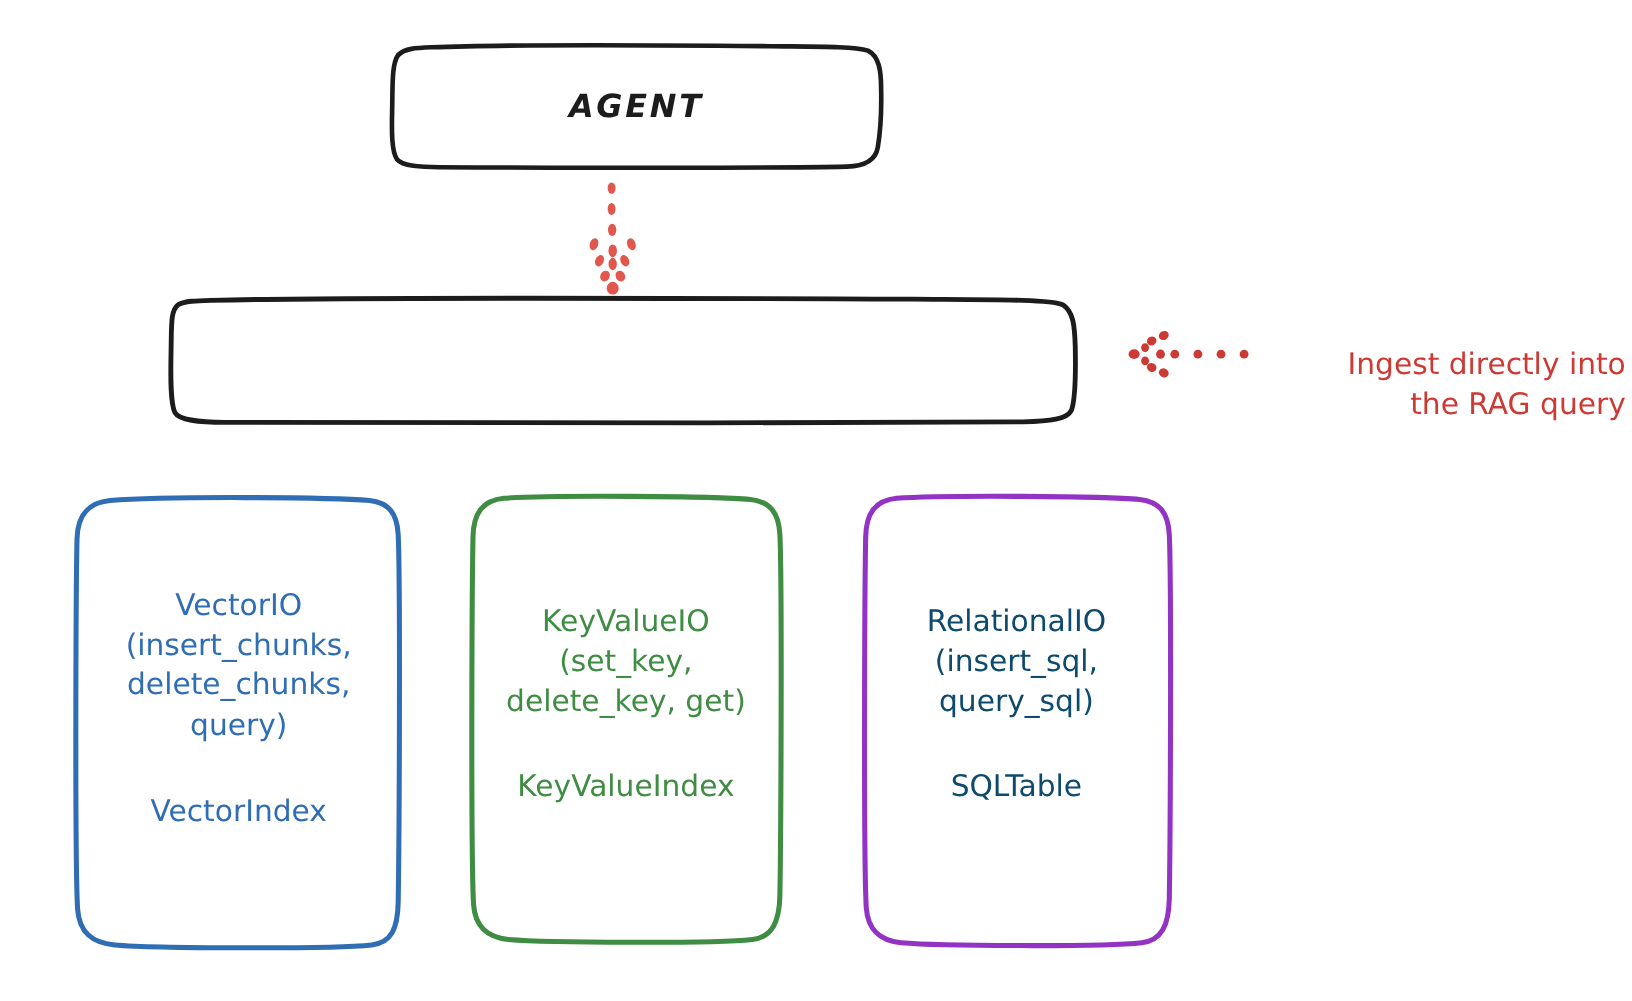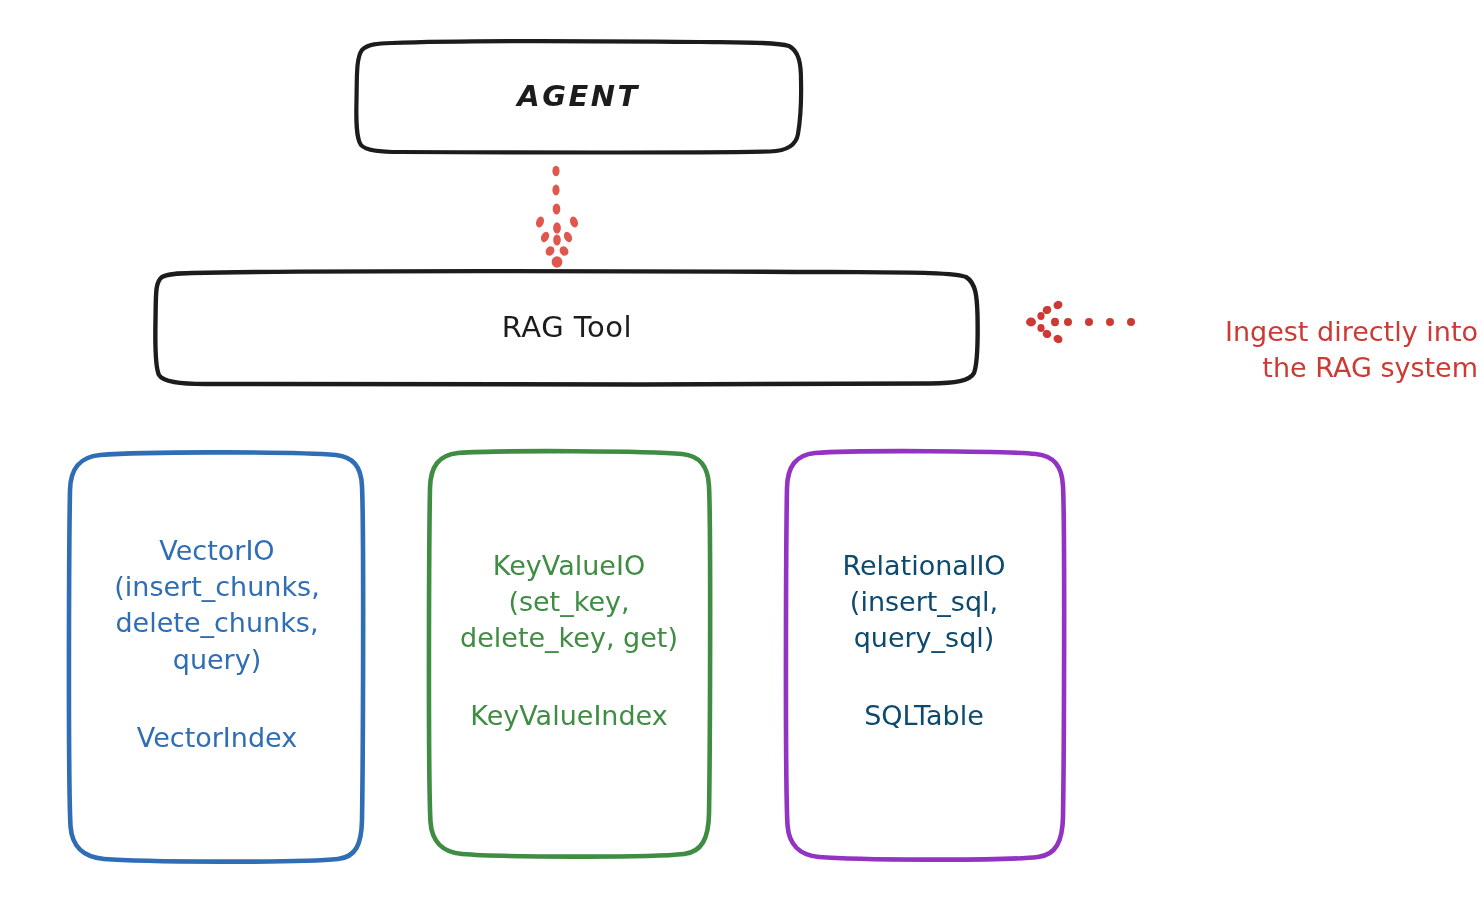--- a/index.html
+++ b/index.html
@@ -216,21 +216,20 @@
                C 1062.5 841, 1056 855, 1038 857
                C 1002 861, 854 860, 819 857
                C 800 855, 789 846, 787.5 825
                C 785 780, 786 538, 787 488
                C 787.5 466, 796 455, 815 453 Z" fill="#ffffff" stroke="#9333c4" stroke-width="4.6" stroke-linecap="round" stroke-linejoin="round"></path>
     </g>
   </svg>
 
   <div class="node-label agent-label">AGENT</div>
 
-  <div class="node-label ragtool-label">RAG Tool</div>
 
   <div class="col-label kv-label">
     <span class="api">KeyValueIO
 (set_key,
 delete_key, get)</span>
     <span class="idx">KeyValueIndex</span>
   </div>
 
   <div class="col-label vector-label">
     <span class="api">VectorIO
@@ -242,16 +241,16 @@
 
   <div class="col-label rel-label">
     <span class="api">RelationalIO
 (insert_sql,
 query_sql)</span>
     <span class="idx">SQLTable</span>
   </div>
 
   <div class="annotation">
     <span class="ln1">Ingest directly into</span>
-    <span class="ln2">the RAG system</span>
+    <span class="ln2">the RAG query</span>
   </div>
 
 </div>
 
 </body></html>

